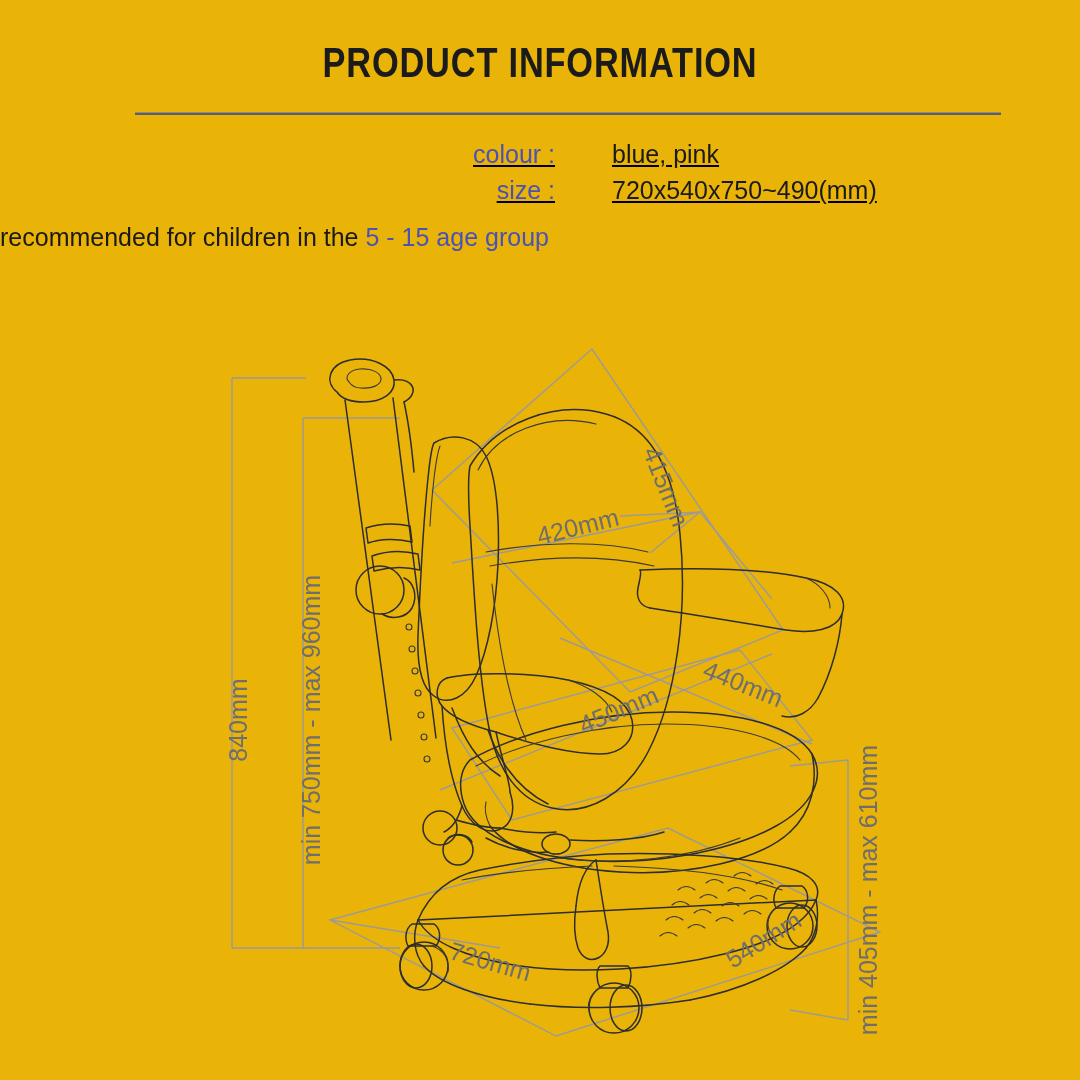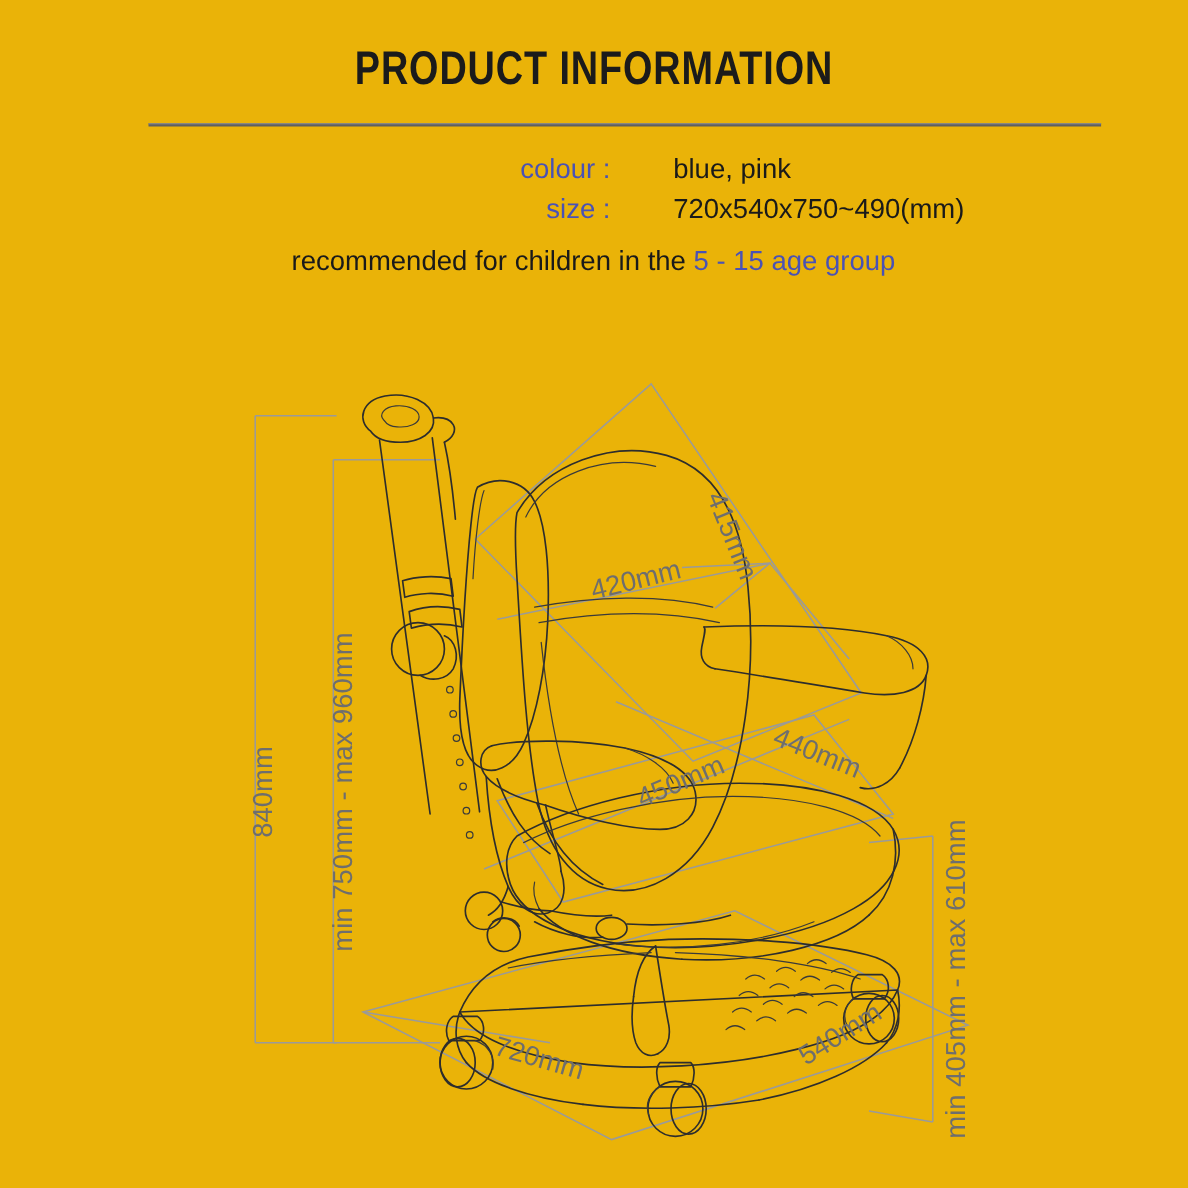--- a/index.html
+++ b/index.html
@@ -38,36 +38,36 @@
   .specs {
     position: absolute;
     left: 0; top: 140px;
     width: 1080px;
   }
   .spec-row {
     display: flex;
     align-items: baseline;
     height: 36px;
     font-size: 25px;
+    text-decoration: underline;
   }
   .spec-label {
     width: 555px;
     text-align: right;
     color: #4a52b5;
     padding-right: 0;
     white-space: nowrap;
   }
   .spec-value {
     margin-left: 57px;
     color: #1a1a1a;
     white-space: nowrap;
   }
   .spec-note {
     margin-top: 11px;
-    padding-left: 265px;
     font-size: 25px;
     color: #1a1a1a;
     white-space: nowrap;
   }
   .spec-note .hl { color: #4a52b5; }
 
   
   .drawing {
     position: absolute;
     left: 0; top: 320px;

